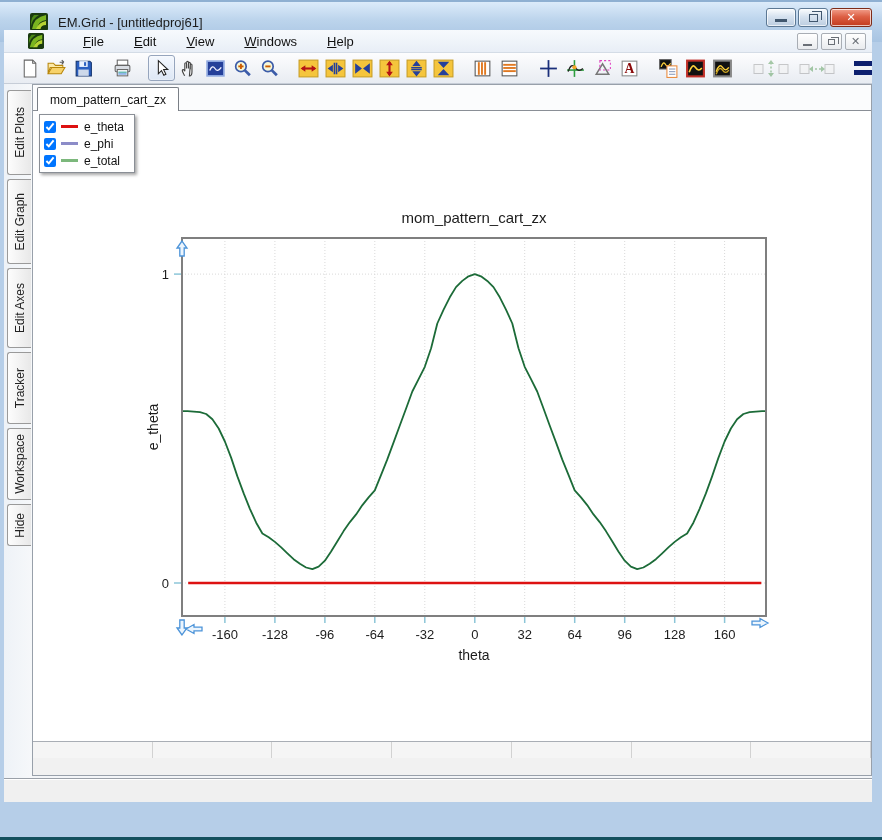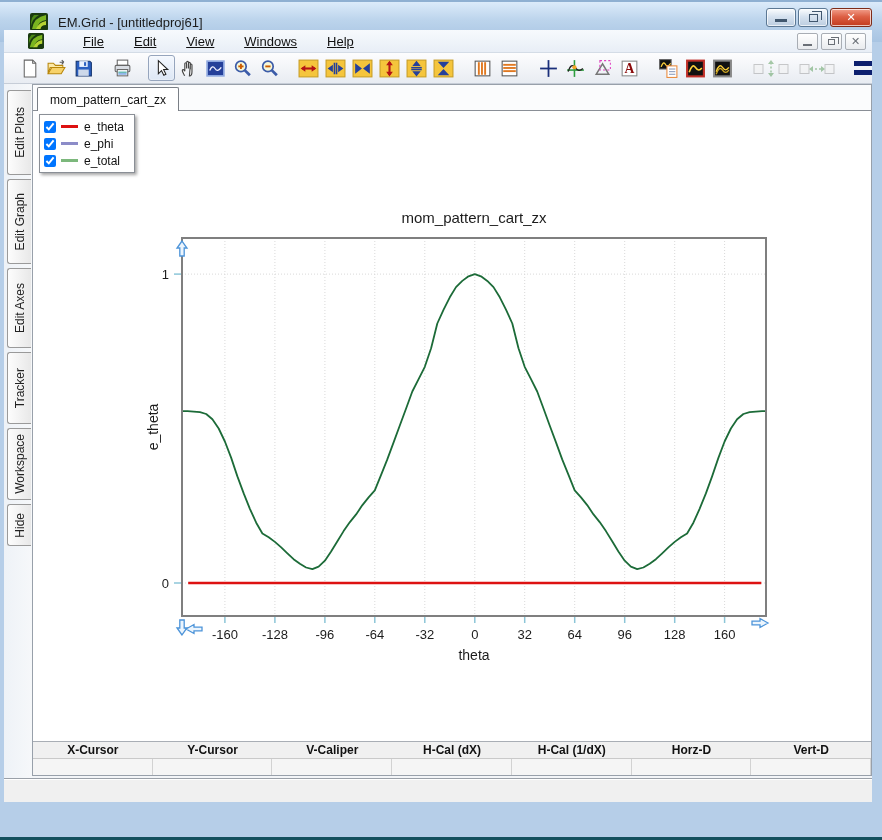--- a/index.html
+++ b/index.html
@@ -16,21 +16,21 @@
   .winbtns { position:absolute; right:10px; top:6px; display:flex; }
   .winbtn { width:30px; height:19px; border:1px solid #5c7894; border-radius:3px; margin-left:2px;
     background:linear-gradient(#fbfdfe,#d6e2ef 45%,#bccde0); display:flex; align-items:center; justify-content:center;
     color:#3a4f66; font-size:11px; box-shadow:inset 0 0 0 1px rgba(255,255,255,.7); }
   .winbtn.close { width:42px; background:linear-gradient(#f2a08c,#dd6045 45%,#c23b1d); border-color:#7e2c18; color:#fff; font-weight:bold; }
   .winbtn .bar { width:12px; height:3px; background:#41576e; margin-top:6px; }
   .winbtn .rest { width:9px; height:8px; border:1px solid #41576e; position:relative; background:transparent;}
   .winbtn .rest:before { content:""; position:absolute; left:2px; top:-4px; width:9px; height:8px; border:1px solid #41576e; border-bottom:none; border-left:none;}
 
   .menubar { position:absolute; left:4px; top:30px; right:10px; height:23px;
-    background:linear-gradient(#f7fafd,#e8eef6); border-bottom:1px solid #d4dce6; display:flex; align-items:center;text-decoration:underline; }
+    background:linear-gradient(#f7fafd,#e8eef6); border-bottom:1px solid #d4dce6; display:flex; align-items:center; }
   .mdi-icon { width:16px; height:16px; margin-left:24px; flex:none; }
   .menu-items { display:flex; margin-left:24px; }
   .menu-item { padding:2px 15px; font-size:13px; color:#111; }
   .menu-item u { text-decoration:underline; }
   .mdibtns { position:absolute; right:6px; top:3px; display:flex; }
   .mdibtn { width:21px; height:17px; border:1px solid #a8adb4; background:linear-gradient(#ffffff,#e9ebee); margin-left:3px;
     display:flex; align-items:center; justify-content:center; color:#6a6f76; font-size:11px; border-radius:2px;}
   .mdibtn .bar { width:9px; height:2px; background:#6a6f76; margin-top:7px;}
   .mdibtn .rest { width:7px; height:6px; border:1px solid #6a6f76; position:relative;}
   .mdibtn .rest:before { content:""; position:absolute; left:2px; top:-3px; width:7px; height:6px; border:1px solid #6a6f76; border-bottom:none; border-left:none;}
@@ -449,29 +449,20 @@
             <text class="axlabel" x="334" y="457">theta</text>
             <text class="axlabel" transform="rotate(-90 14 224)" x="14" y="228">e_theta</text>
             <path class="handle" d="M42 38 l-5 7 h2.8 v8 h4.4 v-8 h2.8 z"></path>
             <path class="handle" d="M42 432 l-5 -7 h2.8 v-8 h4.4 v8 h2.8 z"></path>
             <path class="handle" d="M46 426 l8 -4.5 v2.6 h8 v3.8 h-8 v2.6 z"></path>
             <path class="handle" d="M628 420 l-8 -4.5 v2.6 h-8 v3.8 h8 v2.6 z"></path>
           </svg>
       </div>
 
       <div class="readout">
-        <div class="ro-head">
-            <div>X-Cursor</div>
-            <div>Y-Cursor</div>
-            <div>V-Caliper</div>
-            <div>H-Cal (dX)</div>
-            <div>H-Cal (1/dX)</div>
-            <div>Horz-D</div>
-            <div>Vert-D</div>
-          </div>
         <div class="ro-vals">
             <div></div>
             <div></div>
             <div></div>
             <div></div>
             <div></div>
             <div></div>
             <div></div>
           </div>
       </div>

